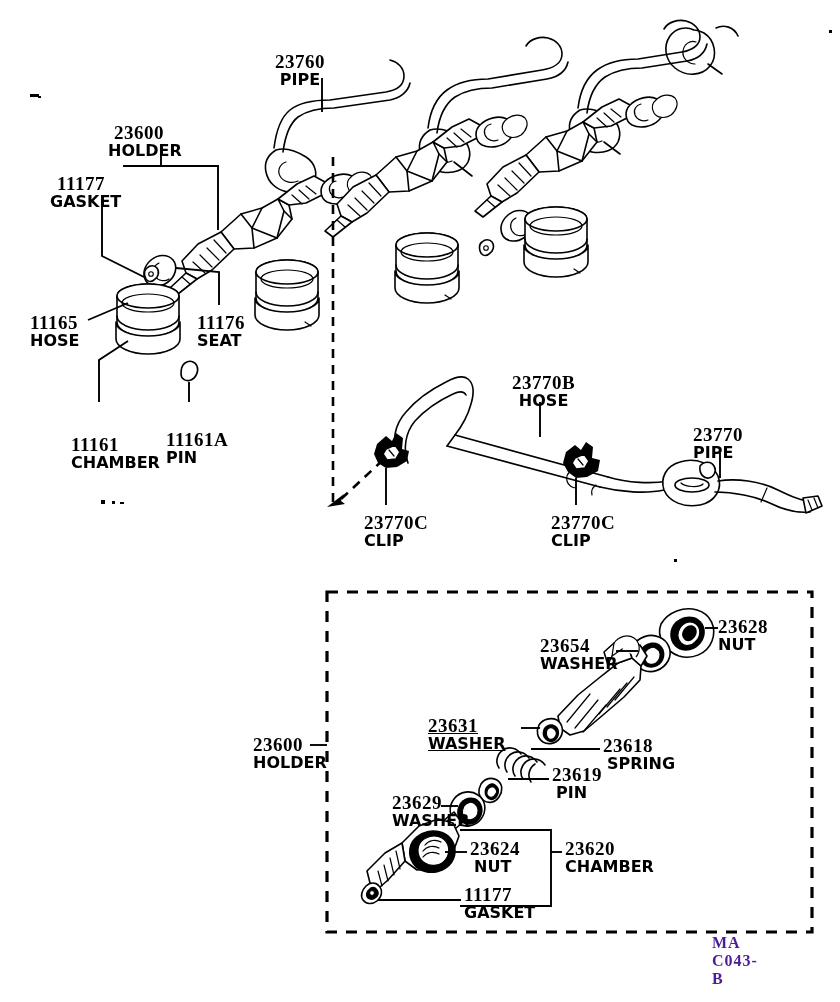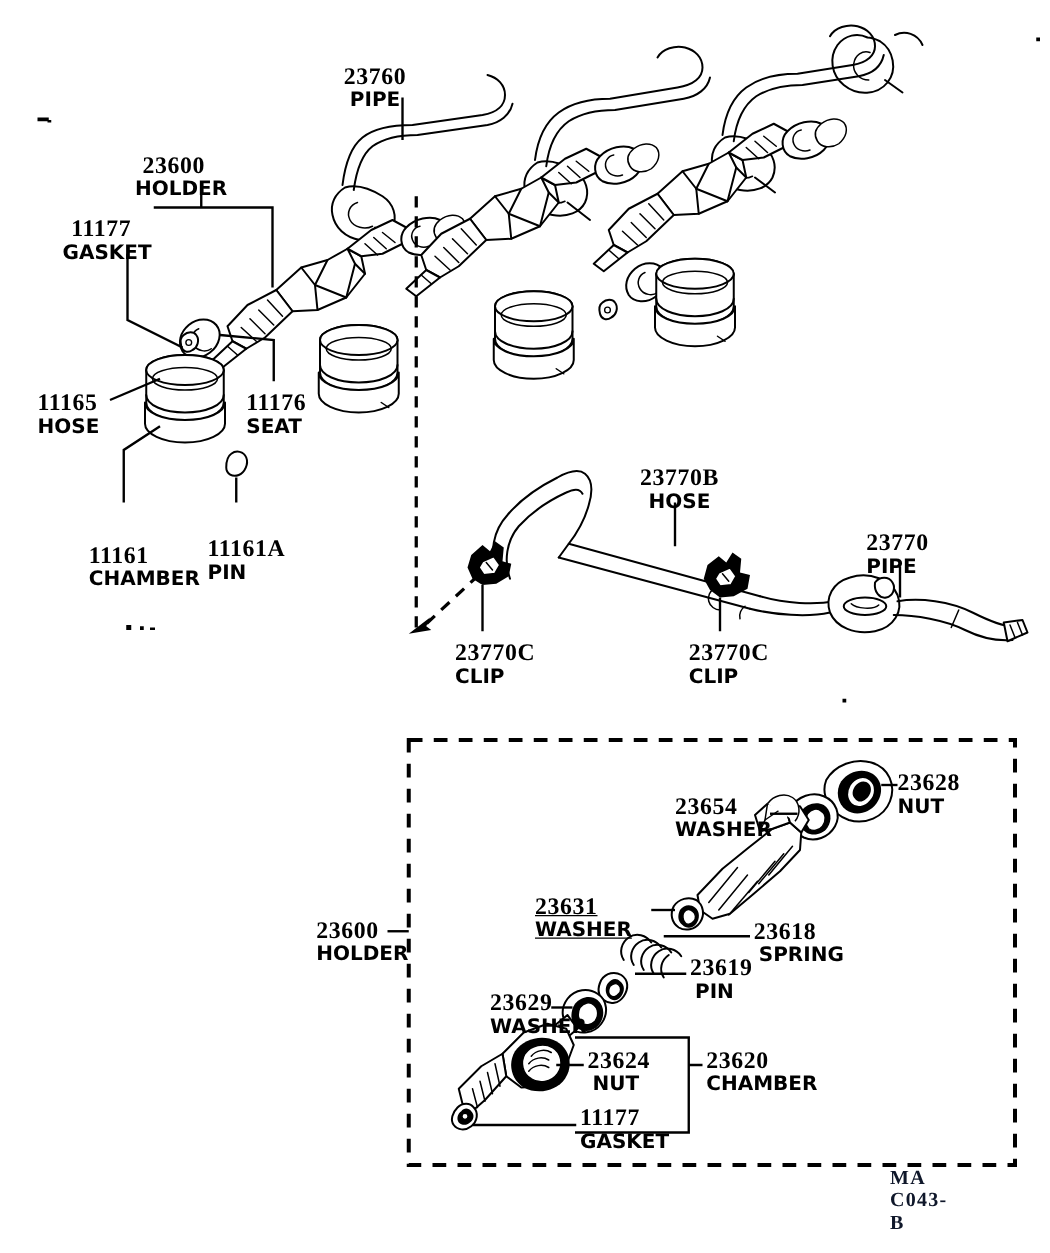--- a/index.html
+++ b/index.html
@@ -64,21 +64,21 @@
   .lbl.ind .nm { margin-left: 4px; }
 
   #footer-code {
     position: absolute;
     left: 712px;
     top: 934px;
     font-family: "Liberation Serif", serif;
     font-weight: bold;
     font-size: 16px;
     letter-spacing: 1px;
-    color: #0f172a;
+    color: #4c1d95;
   }
   .artifact { position: absolute; background: #000000; }
 </style>
 </head>
 <body>
 
 <div id="diagram-root">
 
   <svg id="parts-svg" viewBox="0 0 840 1002">
 

